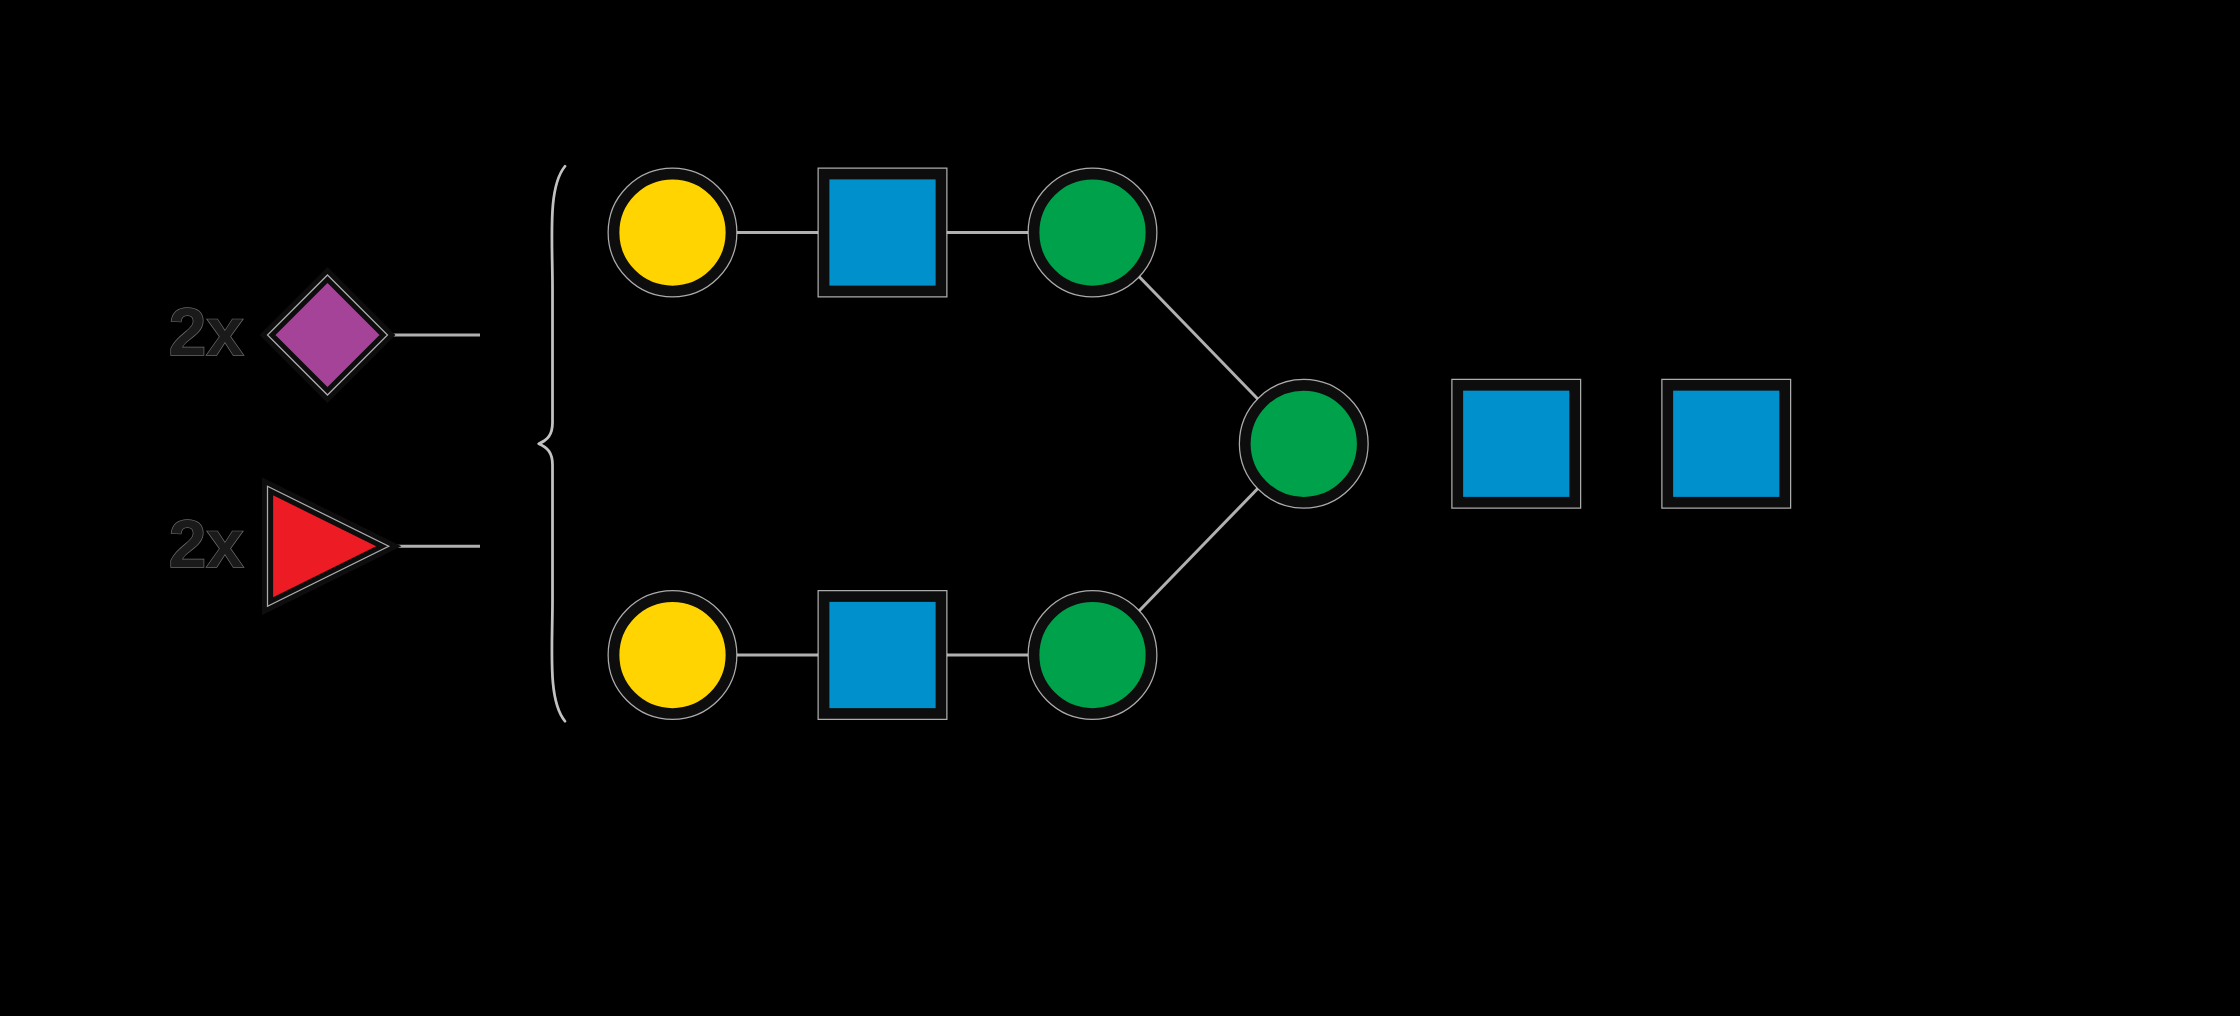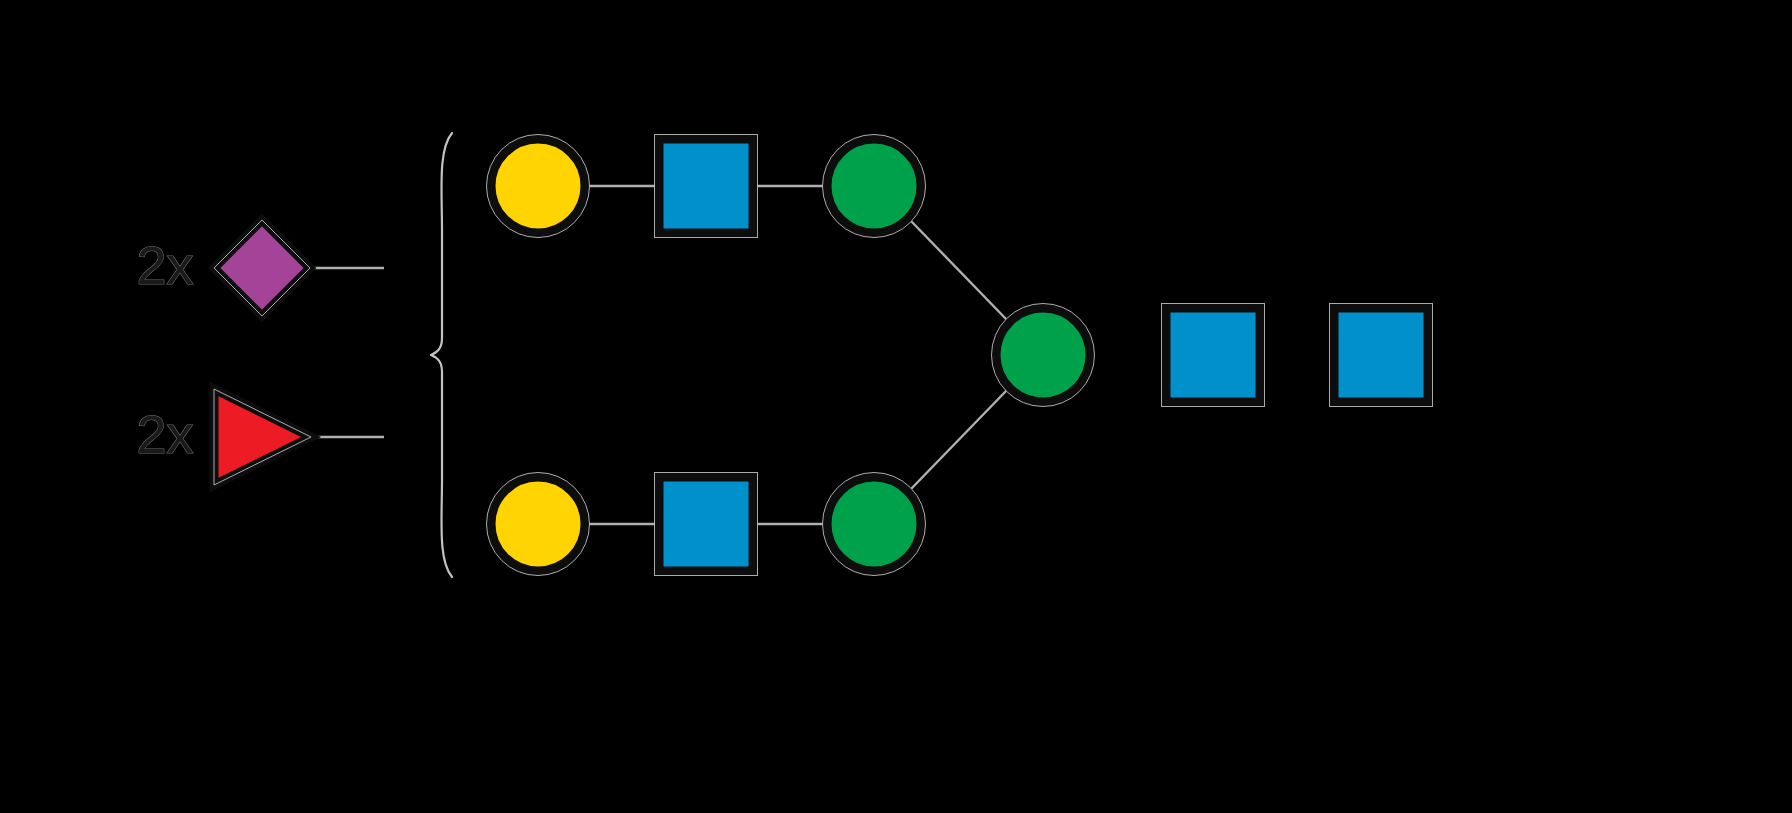--- a/index.html
+++ b/index.html
@@ -12,20 +12,21 @@
     width: 1792px;
     height: 813px;
     overflow: hidden;
     font-family: "Liberation Sans", sans-serif;
   }
   #stage {
     position: relative;
     width: 1664px;
     height: 813px;
     background: #0ea5e9;
+    font-weight: bold;
   }
   #diagram-svg {
     position: absolute;
     left: 0;
     top: 0;
     width: 1792px;
     height: 813px;
     display: block;
   }
   .mult-label {

